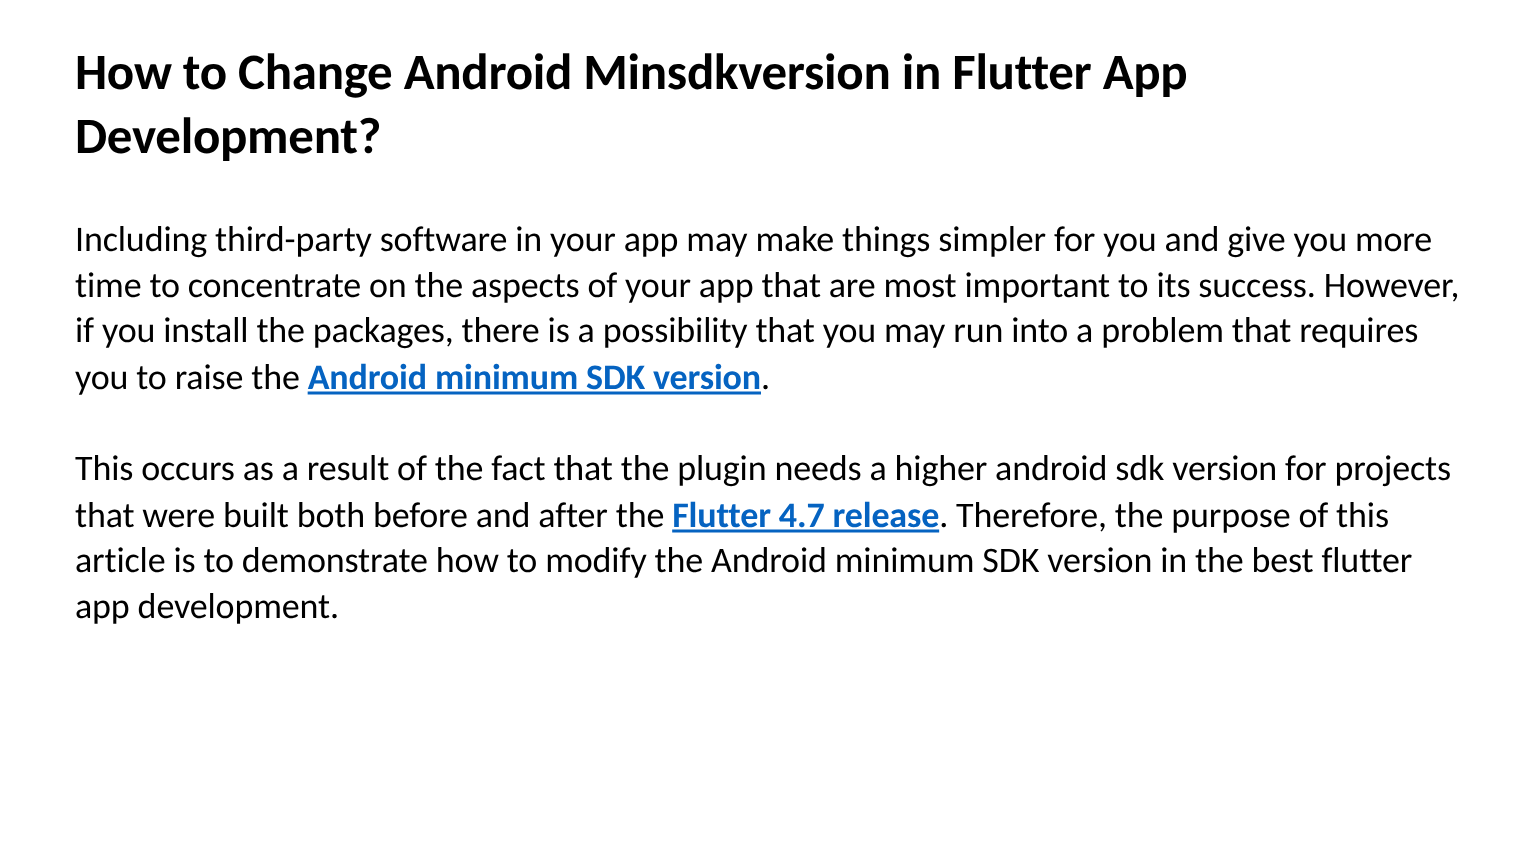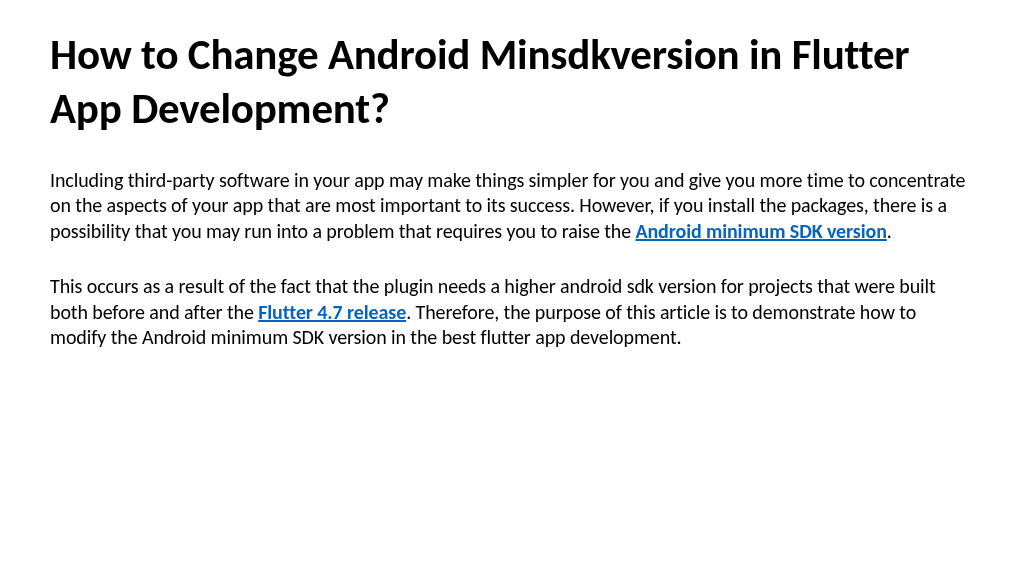--- a/index.html
+++ b/index.html
@@ -9,28 +9,28 @@
     }
     body {
       width: 1024px;
       height: 576px;
       background: #ffffff;
       font-family: Calibri, "Segoe UI", Arial, sans-serif;
       padding: 28px 50px 20px 50px;
       color: #000000;
     }
     h1 {
-      font-size: 43px;
+      font-size: 34px;
       font-weight: 600;
       line-height: 1.25;
       margin-bottom: 32px;
       letter-spacing: -0.2px;
     }
     p {
-      font-size: 20px;
+      font-size: 24px;
       line-height: 1.28;
       margin-bottom: 30px;
       letter-spacing: -0.1px;
     }
     a {
       color: #0563C1;
       text-decoration: underline;
       font-weight: 600;
     }
   </style>

